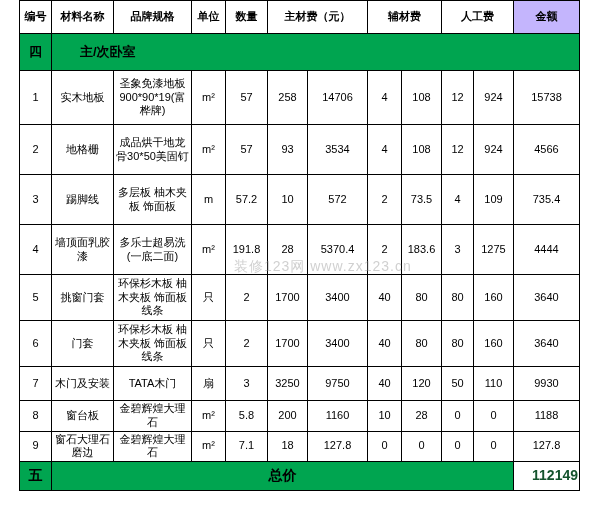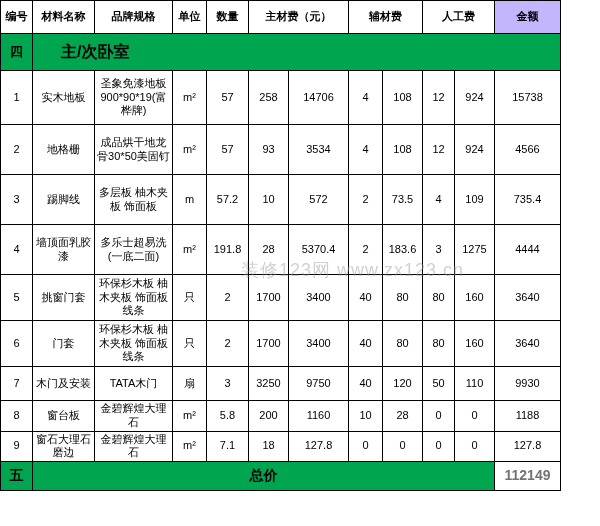--- a/index.html
+++ b/index.html
@@ -10,20 +10,21 @@
   body {
     width: 600px;
     height: 526px;
     overflow: hidden;
     font-family: "Liberation Sans", sans-serif;
   }
   table.budget {
     border-collapse: collapse;
     width: 543px;
     table-layout: fixed;
+    margin-left: 19px;
   }
   table.budget td, table.budget th {
     border: 1px solid #000000;
     font-size: 11px;
     color: #000000;
     text-align: center;
     vertical-align: middle;
     padding: 1px 1px;
     line-height: 1.25;
     word-wrap: break-word;
@@ -55,46 +56,46 @@
     font-weight: bold;
   }
   tr.section-row td {
     background: #00a550;
     color: #000000;
     font-weight: bold;
     font-size: 13px;
     height: 34px;
   }
   tr.section-row td.sec-label {
-    font-size: 16px;
+    font-size: 13px;
   }
   tr.total-row td {
     background: #00a550;
     font-weight: bold;
     font-size: 14px;
     height: 26px;
   }
   tr.total-row td.total-amount {
     background: #ffffff;
-    color: #737373;
-    font-weight: bold;
-    text-align: center;
+    color: #14532d;
+    font-weight: bold;
+    text-align: right;
   }
   td.brand-cell {
     font-size: 10.5px;
     line-height: 1.2;
   }
   td.name-cell {
     font-size: 11.5px;
   }
   .watermark {
     position: absolute;
     top: 258px;
-    left: 241px;
-    font-size: 18px;
+    left: 234px;
+    font-size: 14px;
     color: rgba(150,150,150,0.45);
     letter-spacing: 1px;
     pointer-events: none;
     white-space: nowrap;
   }
 </style>
 </head>
 <body>
 
 <table class="budget">

